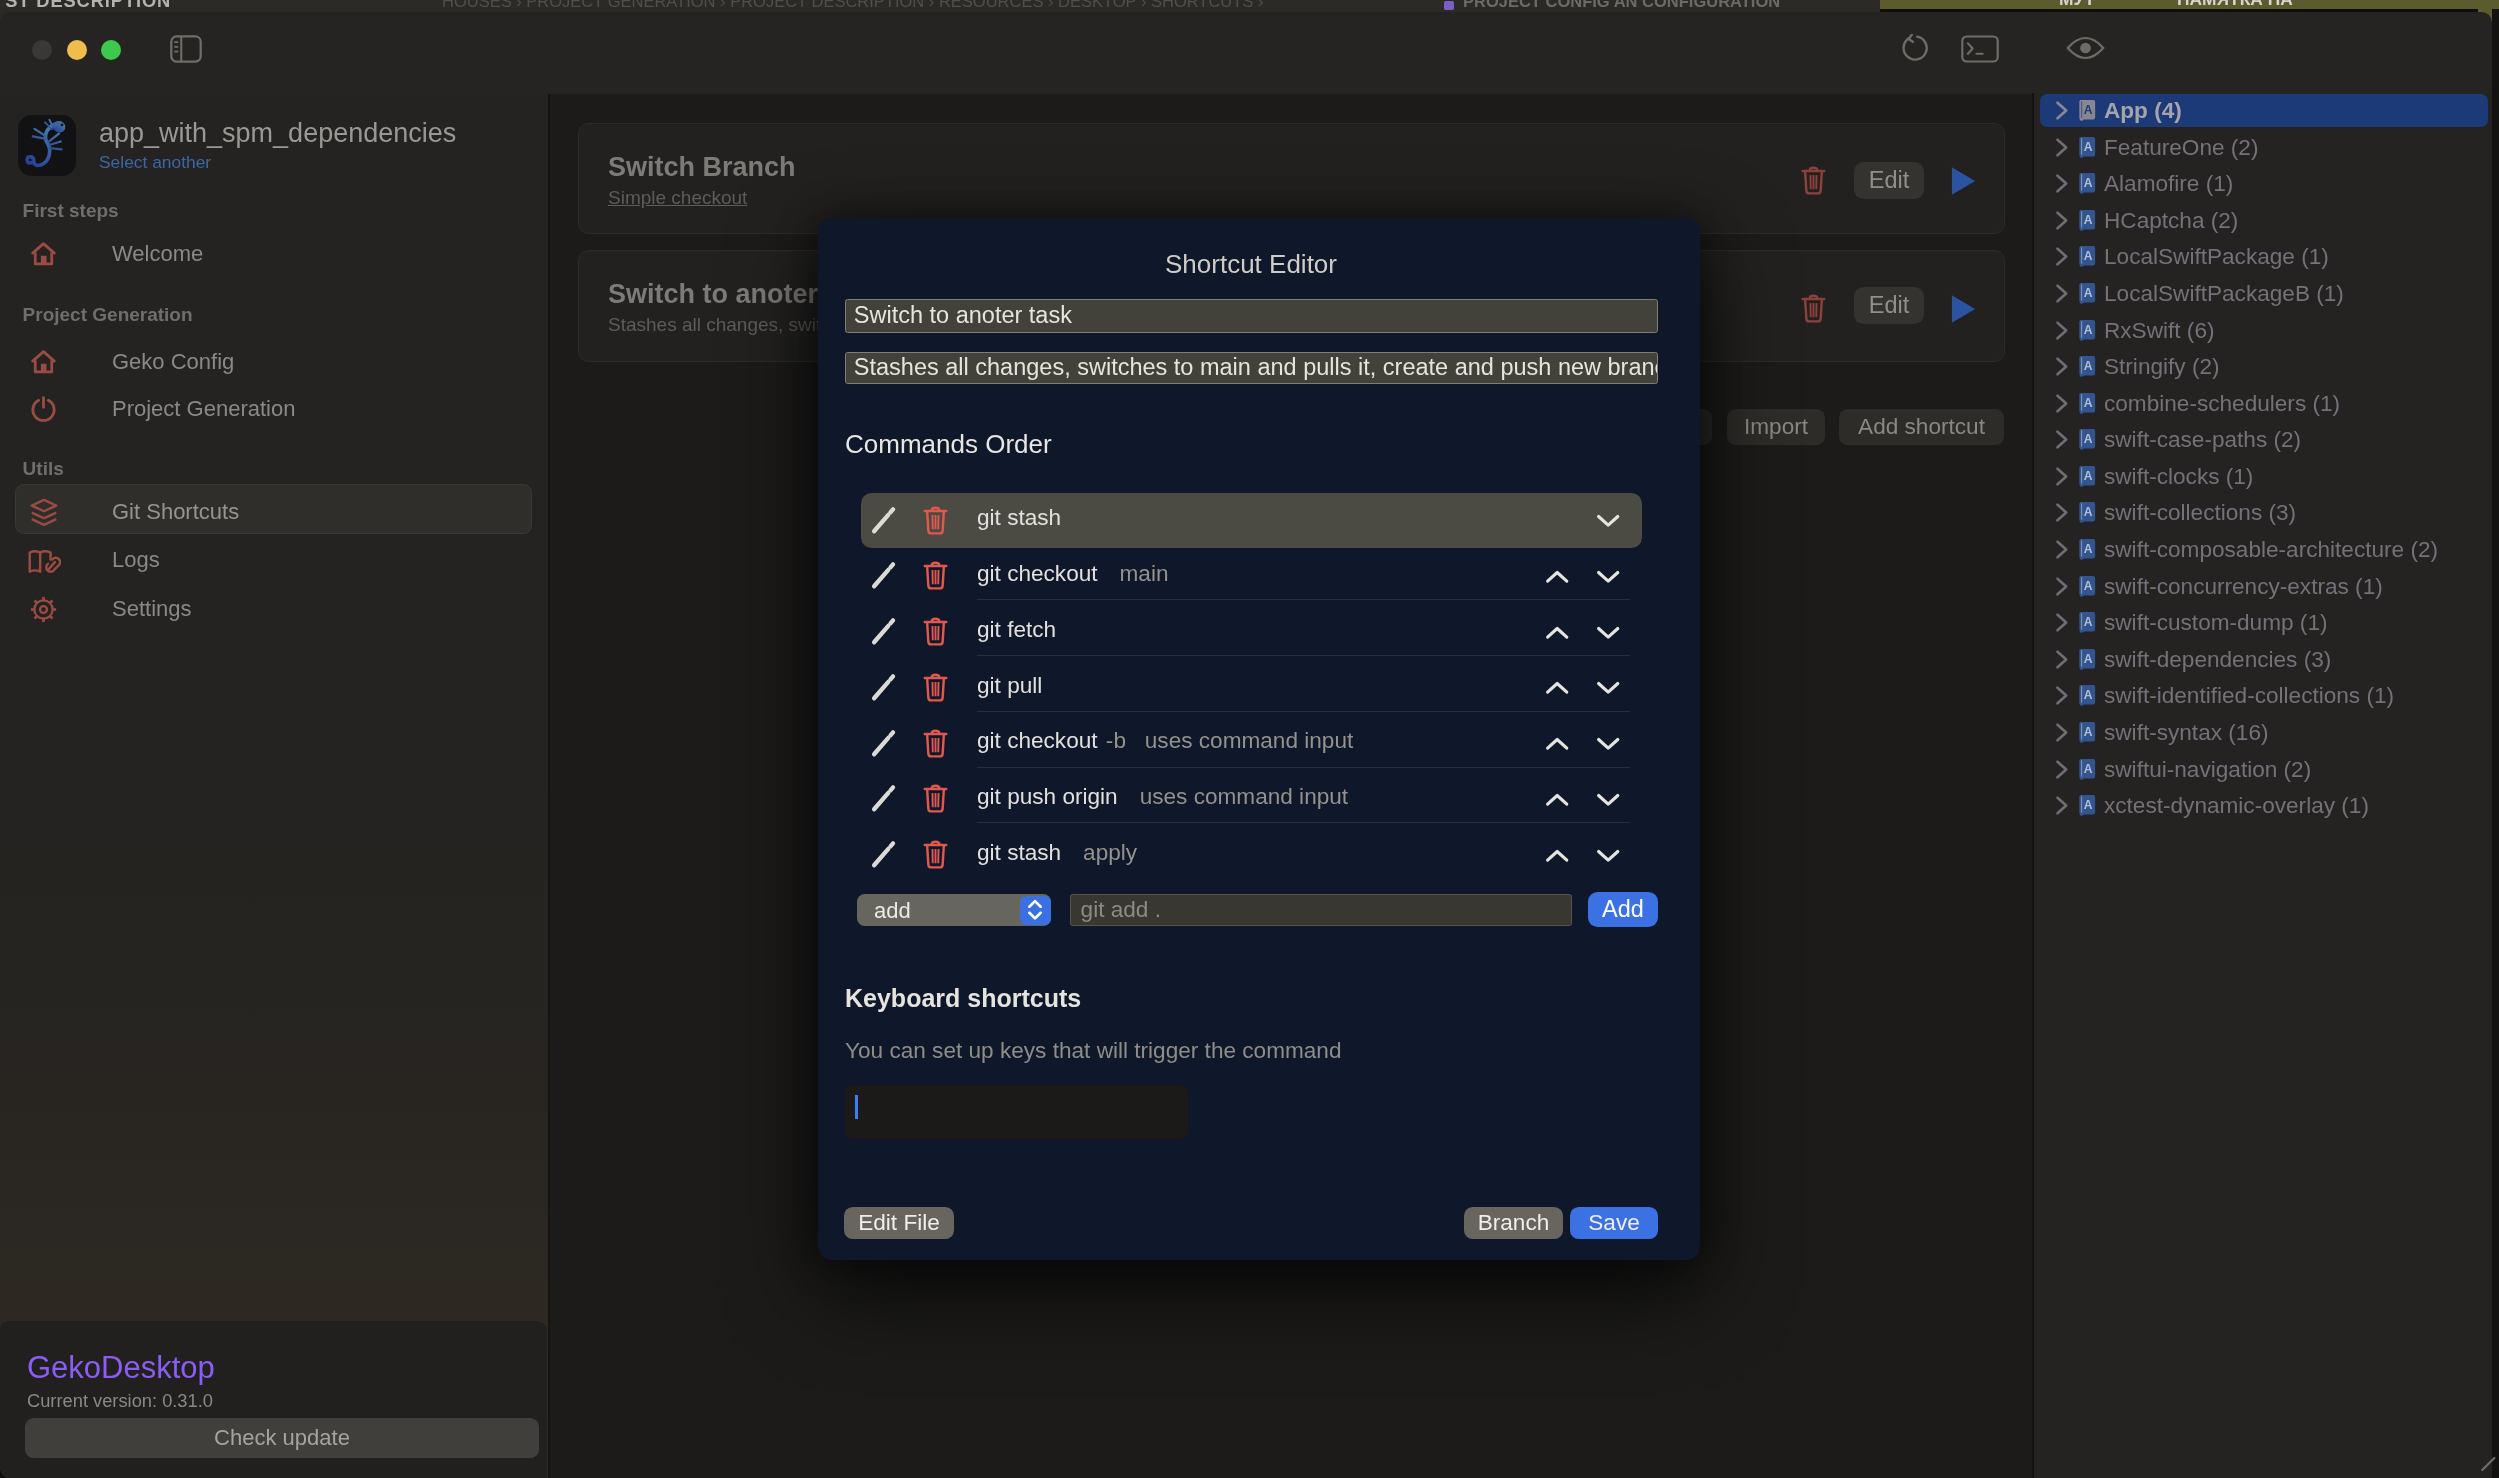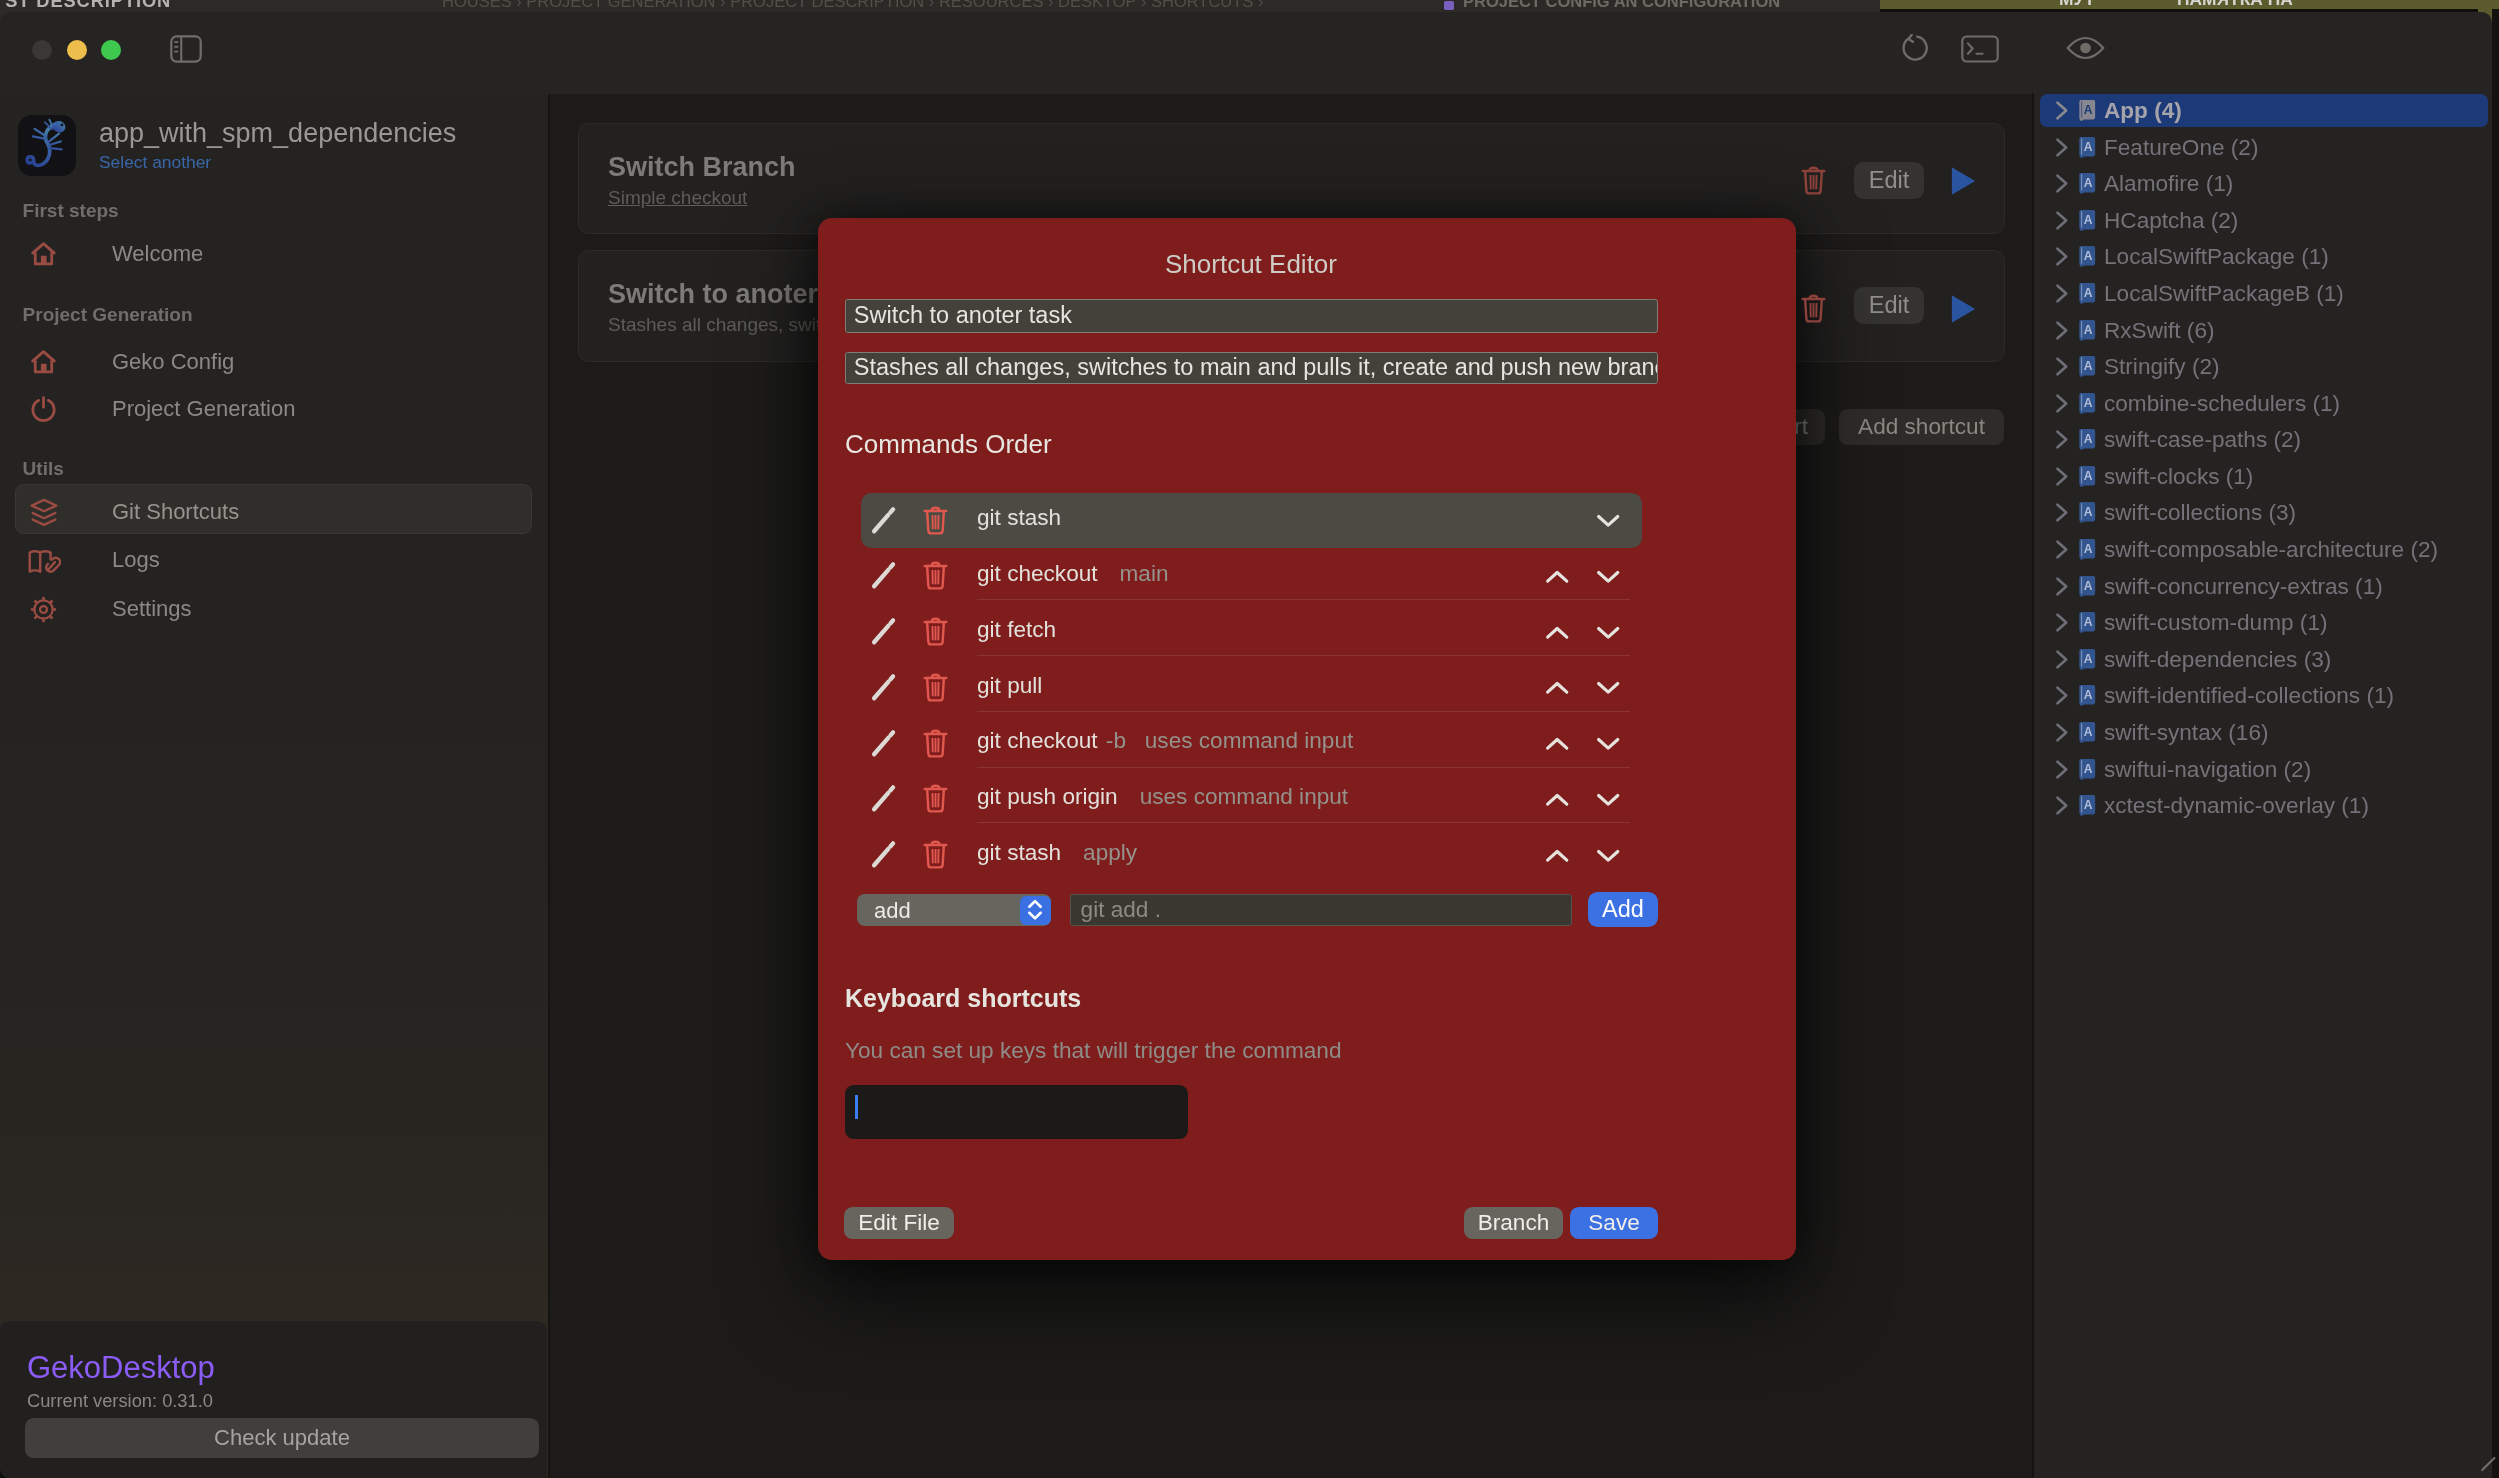--- a/index.html
+++ b/index.html
@@ -36,21 +36,21 @@
   .card { position:absolute; left:578px; width:1427px; background:#222120; border:0.9px solid #2c2b28; border-radius:10.5px; }
   .cardtitle { position:absolute; left:29px; font-size:27px; font-weight:bold; color:#7d7b77; top:28px; }
   .cardsub { position:absolute; left:29px; font-size:19px; color:#5d5c58; }
   .editbtn { position:absolute; width:70px; height:37px; border-radius:9.6px; background:#343330; color:#918f8b;
              font-size:23.5px; text-align:center; line-height:37px; }
 
   .dimbtn { position:absolute; top:409px; height:36px; border-radius:8.7px; background:#2d2c29; color:#8a8883;
             font-size:22.6px; text-align:center; line-height:35px; }
 
   
-  #modal { position:absolute; left:818px; top:218px; width:978px; height:1042px; background:#7f1d1d;
+  #modal { position:absolute; left:818px; top:218px; width:882px; height:1042px; background:#0f172a;
            border-radius:14px; box-shadow:0 30.5px 87px rgba(0,0,0,0.72), 0 0 39px rgba(0,0,0,0.45);
            overflow:hidden; }
   .minput { position:absolute; left:27px; width:813px; background:#42413a; border:1.3px solid #7f7d74; border-radius:2.6px;
             color:#e6e4de; font-size:23.5px; line-height:30.5px; padding-left:7.8px; white-space:nowrap; overflow:hidden; }
   .mrow-txt { font-size:22.6px; color:#e3e1dc; }
   .mrow-sub { font-size:22.6px; color:#94928b; }
   .divider { position:absolute; left:159px; width:653px; height:0.9px; background:rgba(255,255,255,0.10); }
   .mbtn { position:absolute; top:989px; height:32px; border-radius:8.7px; font-size:22.6px; color:#f0eee8;
           text-align:center; line-height:31px; background:#67655e; }
 

